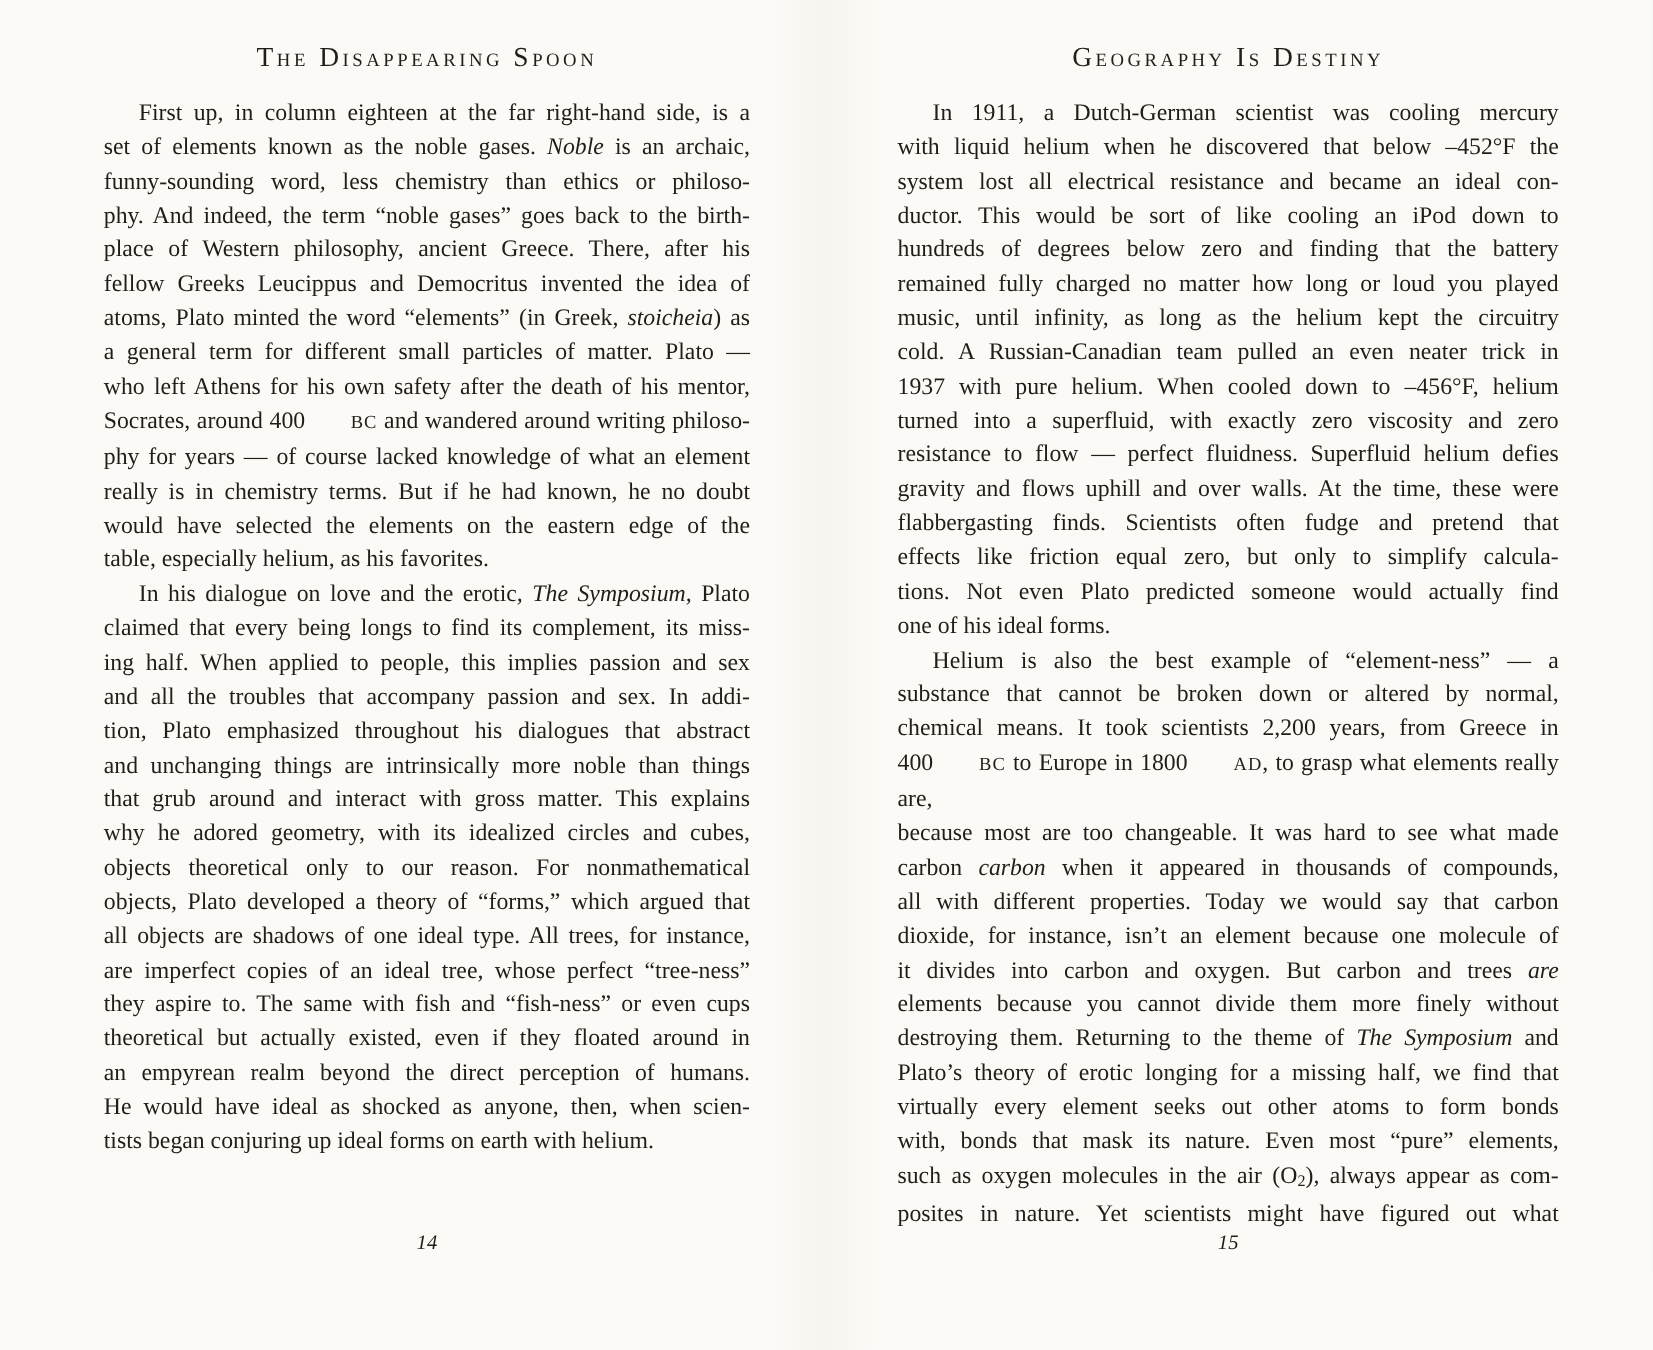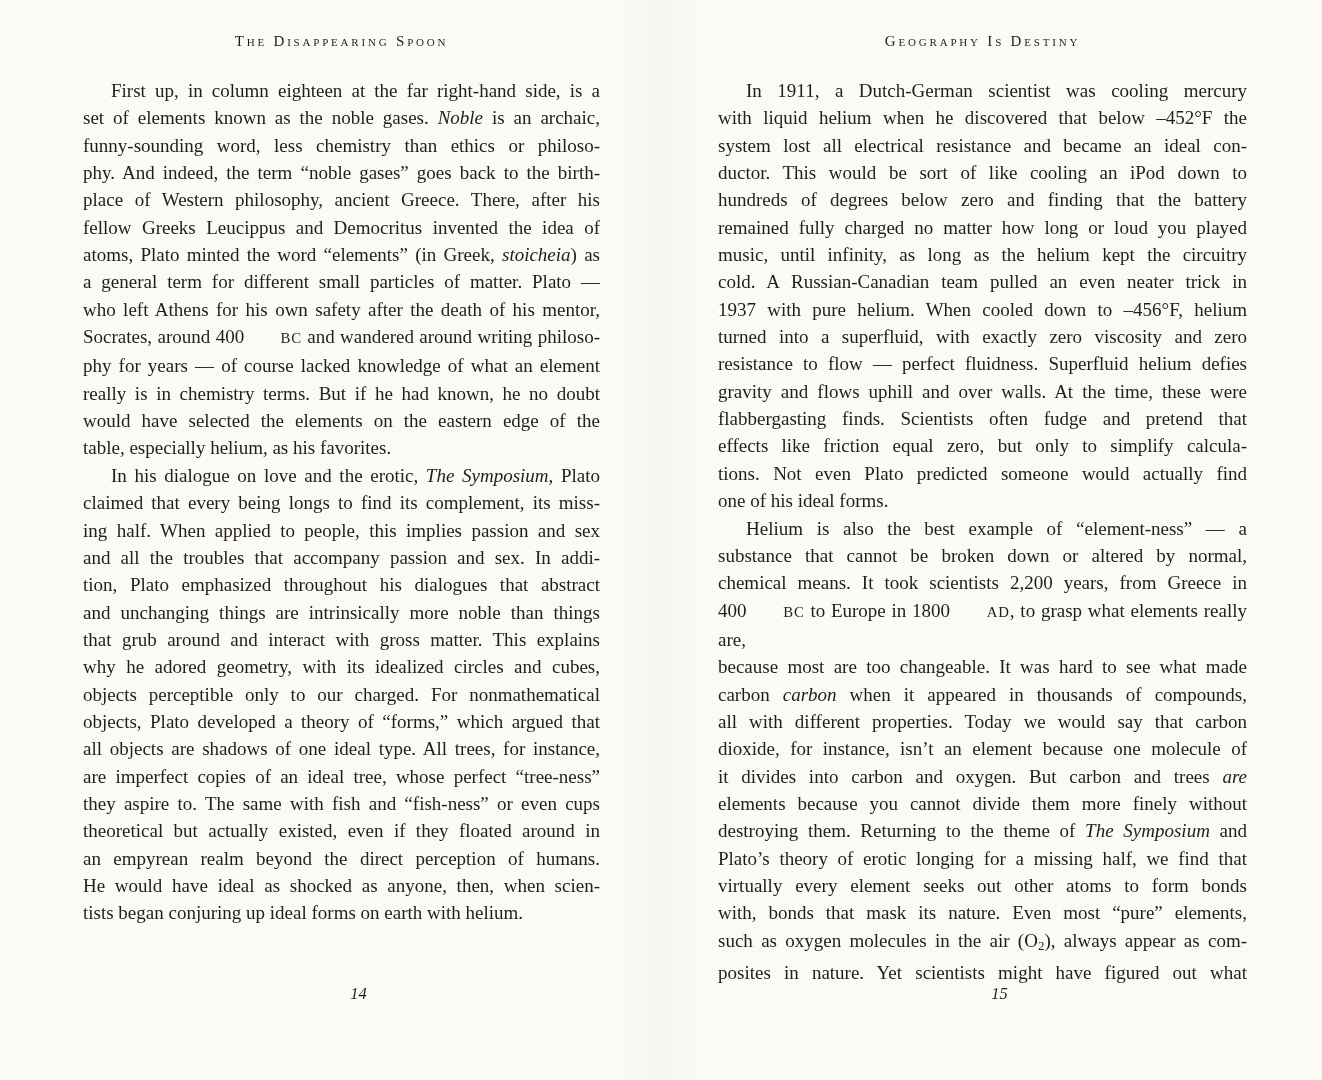--- a/index.html
+++ b/index.html
@@ -32,21 +32,21 @@
   }
   .page-col.left  { left: 83px;  width: 517px; }
   .page-col.right { left: 718px; width: 529px; }
   .running-header {
     position: absolute;
     top: 33px;
     left: 0;
     width: 100%;
     text-align: center;
     font-variant: small-caps;
-    font-size: 15px;
+    font-size: 22px;
     letter-spacing: 2.8px;
     color: var(--ink, #211e1a);
     white-space: nowrap;
   }
   .body-text {
     position: absolute;
     top: 77px;
     left: 0;
     right: 0;
     font-size: 19px;
@@ -61,21 +61,21 @@
   .line.short { text-align-last: left; }
   .line span.i  { font-style: italic; }
   .line span.sc { font-size: 0.78em; letter-spacing: 0.8px; margin-left: 31px; }
   .line span.sub {
     font-size: 0.68em;
     vertical-align: -0.22em;
   }
   .page-number {
     position: absolute;
     top: 984px;
-    left: 17px;
+    left: 0;
     width: 100%;
     text-align: center;
     font-style: italic;
     font-size: 16.5px;
   }
 </style>
 </head>
 <body>
 
 <div class="spread" style="--bg: #fbfaf6; --ink: #211e1a;">
@@ -99,21 +99,21 @@
         <div class="line"><span>would have selected the elements on the eastern edge of the</span></div>
         <div class="line short"><span>table, especially helium, as his favorites.</span></div>
         <div class="line first"><span>In his dialogue on love and the erotic, </span><span class="i">The Symposium</span><span>, Plato</span></div>
         <div class="line"><span>claimed that every being longs to find its complement, its miss-</span></div>
         <div class="line"><span>ing half. When applied to people, this implies passion and sex</span></div>
         <div class="line"><span>and all the troubles that accompany passion and sex. In addi-</span></div>
         <div class="line"><span>tion, Plato emphasized throughout his dialogues that abstract</span></div>
         <div class="line"><span>and unchanging things are intrinsically more noble than things</span></div>
         <div class="line"><span>that grub around and interact with gross matter. This explains</span></div>
         <div class="line"><span>why he adored geometry, with its idealized circles and cubes,</span></div>
-        <div class="line"><span>objects perceptible only to our charged. For nonmathematical</span></div>
+        <div class="line"><span>objects theoretical only to our reason. For nonmathematical</span></div>
         <div class="line"><span>objects, Plato developed a theory of “forms,” which argued that</span></div>
         <div class="line"><span>all objects are shadows of one ideal type. All trees, for instance,</span></div>
         <div class="line"><span>are imperfect copies of an ideal tree, whose perfect “tree-ness”</span></div>
         <div class="line"><span>they aspire to. The same with fish and “fish-ness” or even cups</span></div>
         <div class="line"><span>theoretical but actually existed, even if they floated around in</span></div>
         <div class="line"><span>an empyrean realm beyond the direct perception of humans.</span></div>
         <div class="line"><span>He would have ideal as shocked as anyone, then, when scien-</span></div>
         <div class="line short"><span>tists began conjuring up ideal forms on earth with helium.</span></div>
       </div>
     <div class="page-number">14</div>

